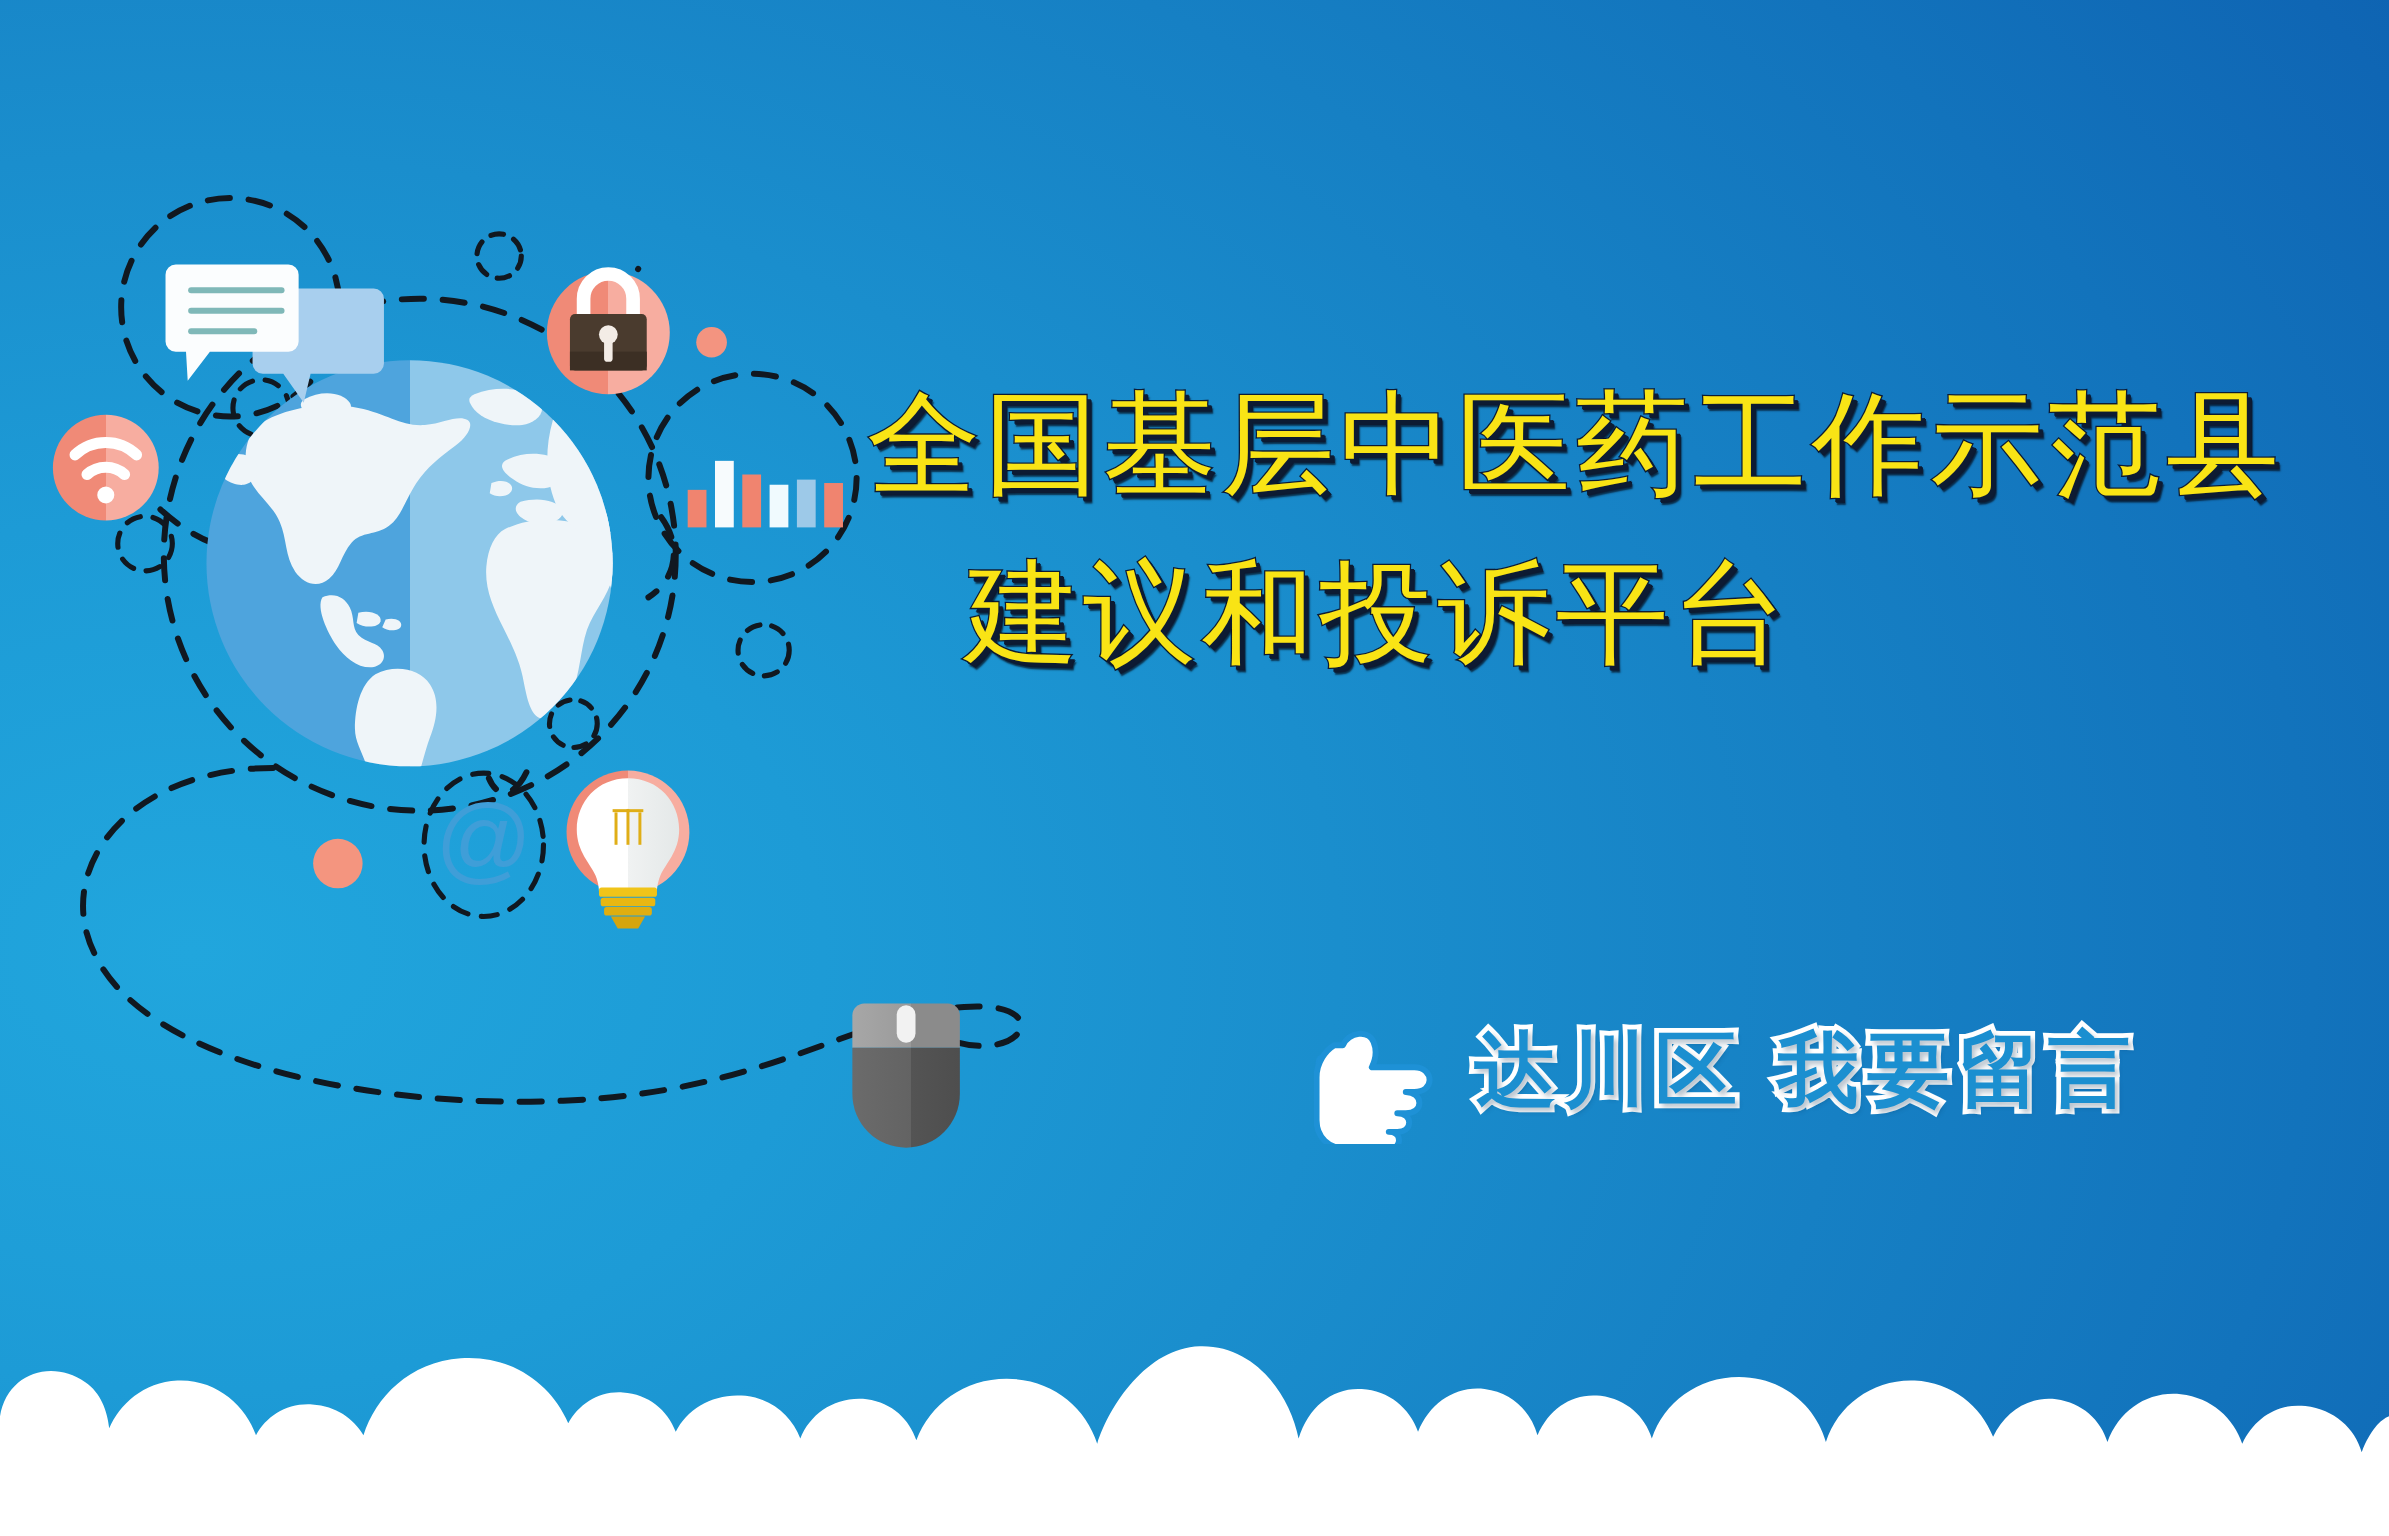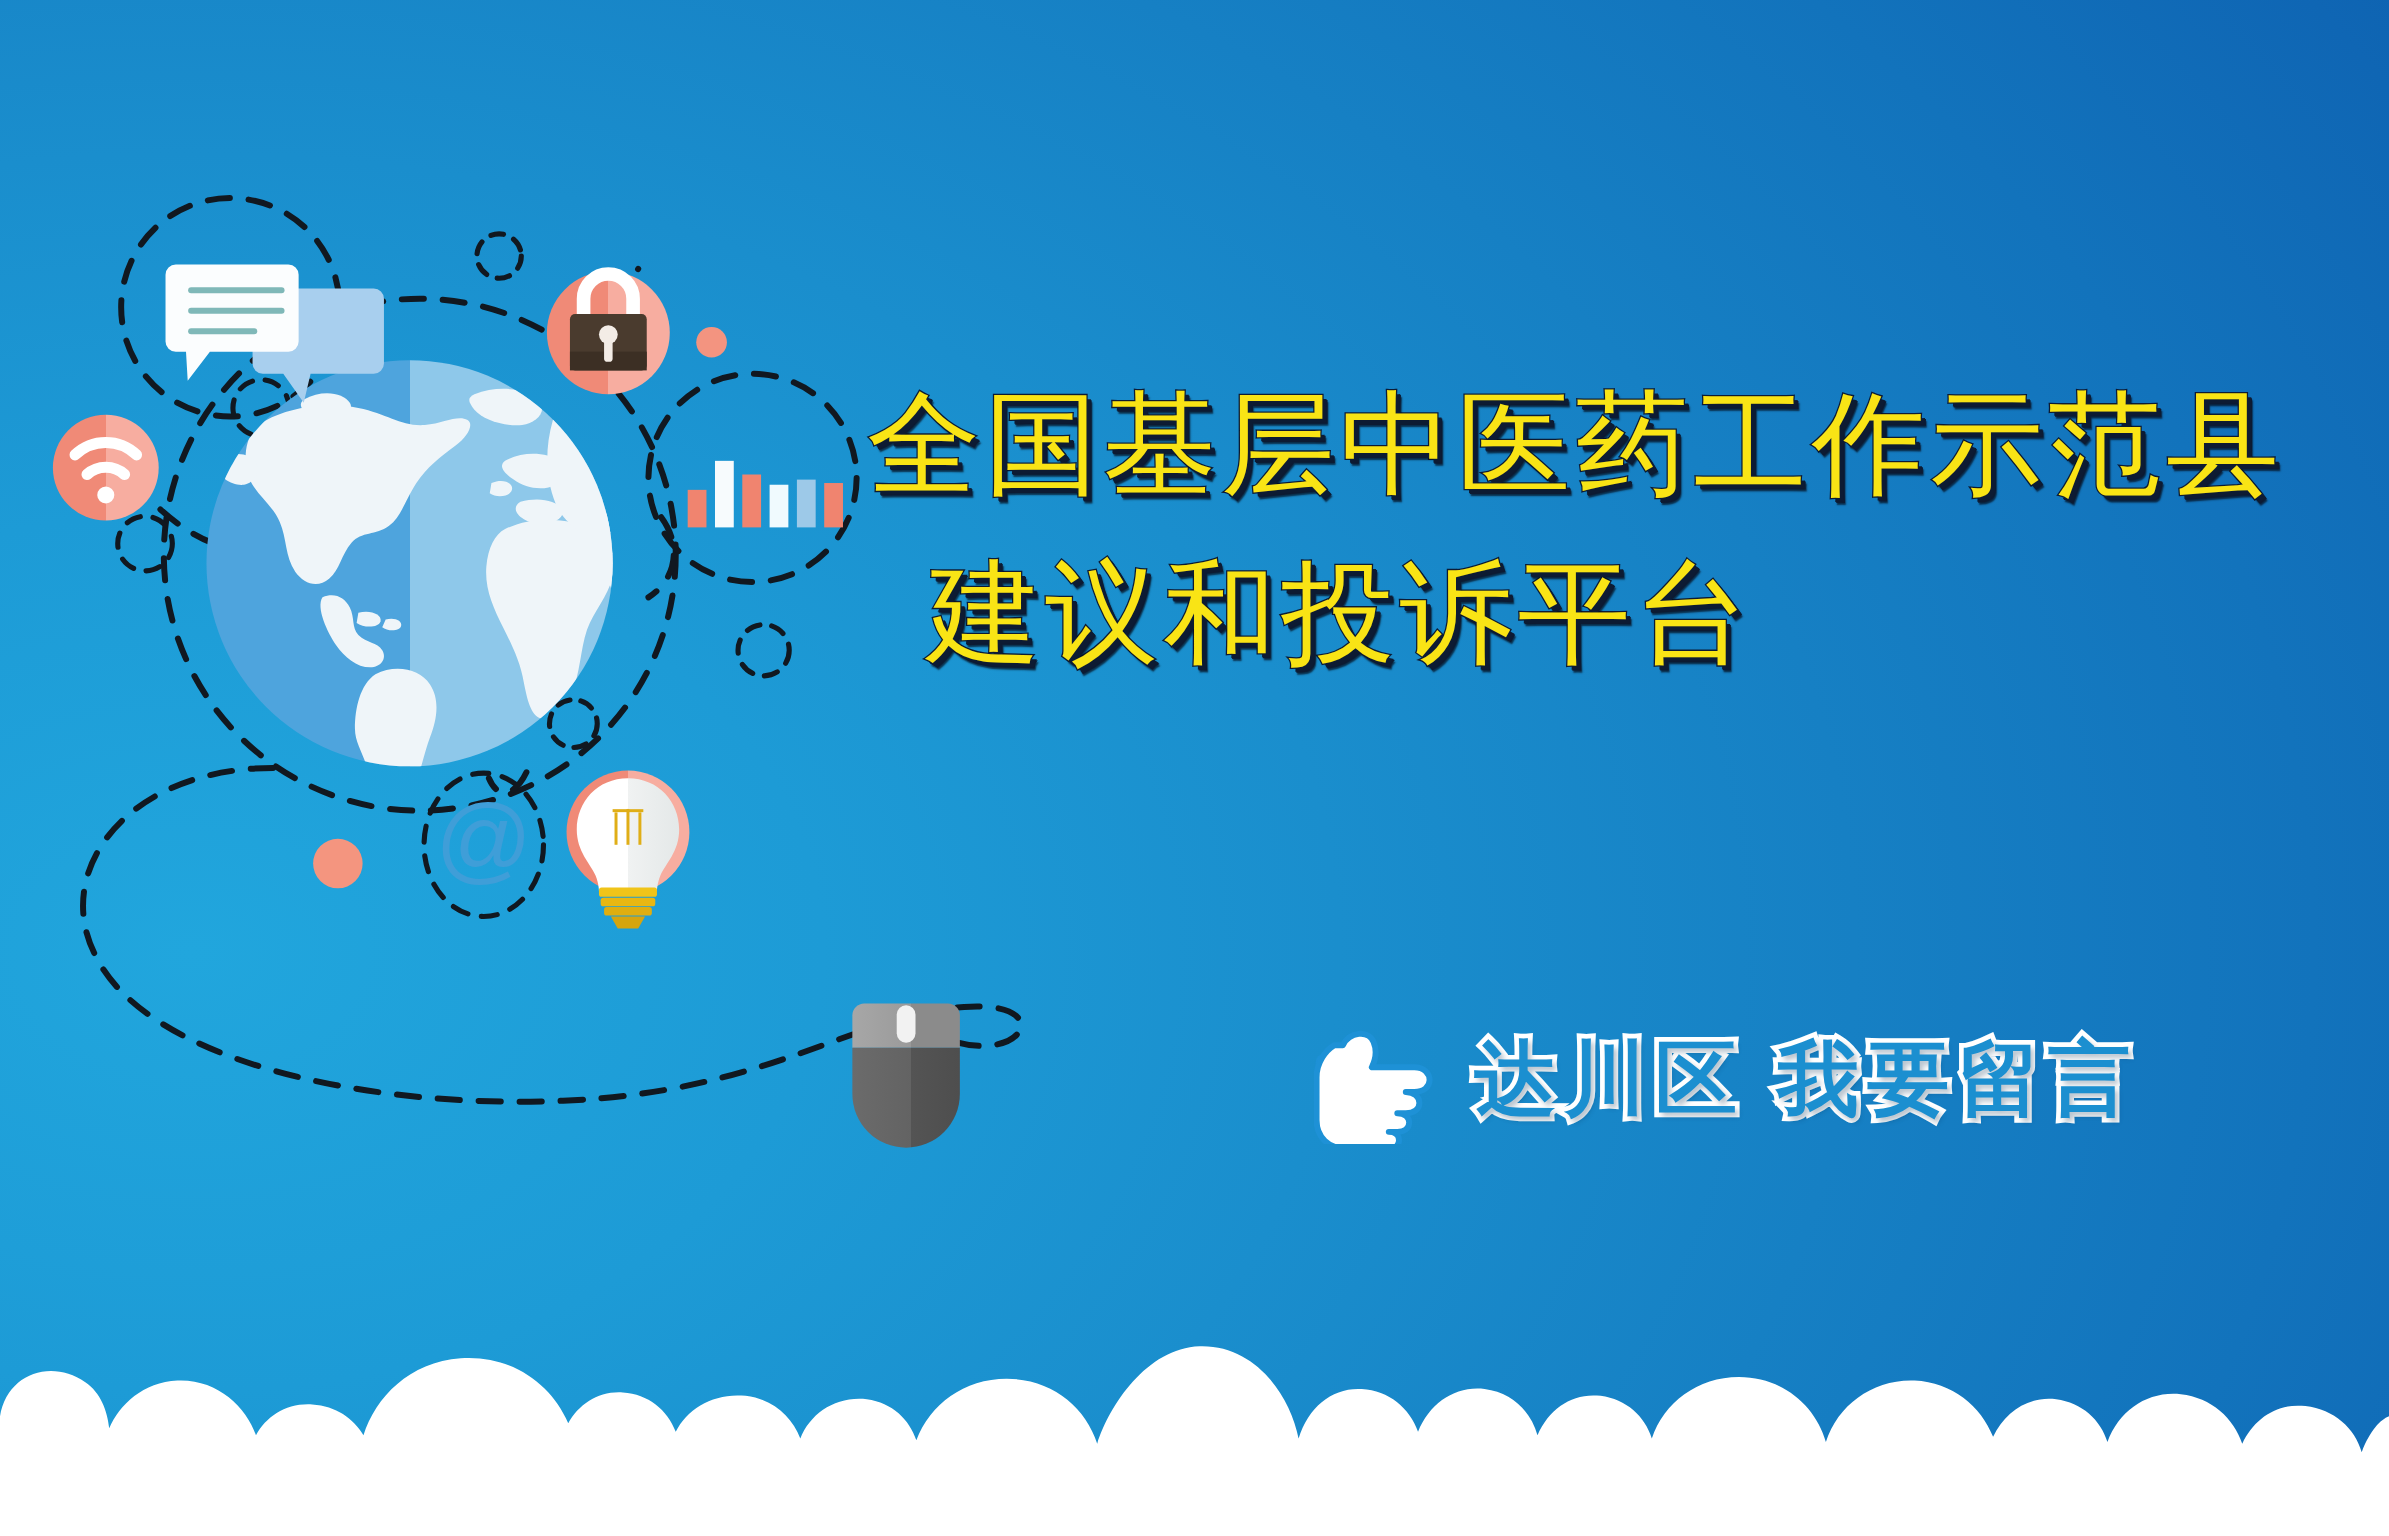--- a/index.html
+++ b/index.html
@@ -45,29 +45,28 @@
     line-height: 1.0;
     white-space: nowrap;
     text-shadow:
        4.3px  4.3px 0 #0d1b33,
        5.1px  5.1px 0 #0d1b33,
        6px  6.8px 1.7px rgba(6,14,28,.75);
     -webkit-text-stroke: 2.6px #0d1b33;
     paint-order: stroke fill;
   }
   #title-line-1 { margin-left: 22px; }
-  #title-line-2 { margin-top: 56px; margin-left: 82px; }
+  #title-line-2 { margin-top: 56px; margin-left: 120px; }
 
   
   #cta {
     position: absolute;
     left: 1314px;
     top: 1016px;
     display: flex;
-    align-items: center;
     gap: 41px;
   }
   #cta-hand { width: 119px; height: 128px; flex: none; }
   #cta-text {
     color: #1b8fd0;
     font-size: 82px;
     font-weight: bold;
     letter-spacing: 8.5px;
     white-space: nowrap;
     -webkit-text-stroke: 9.4px #ffffff;

